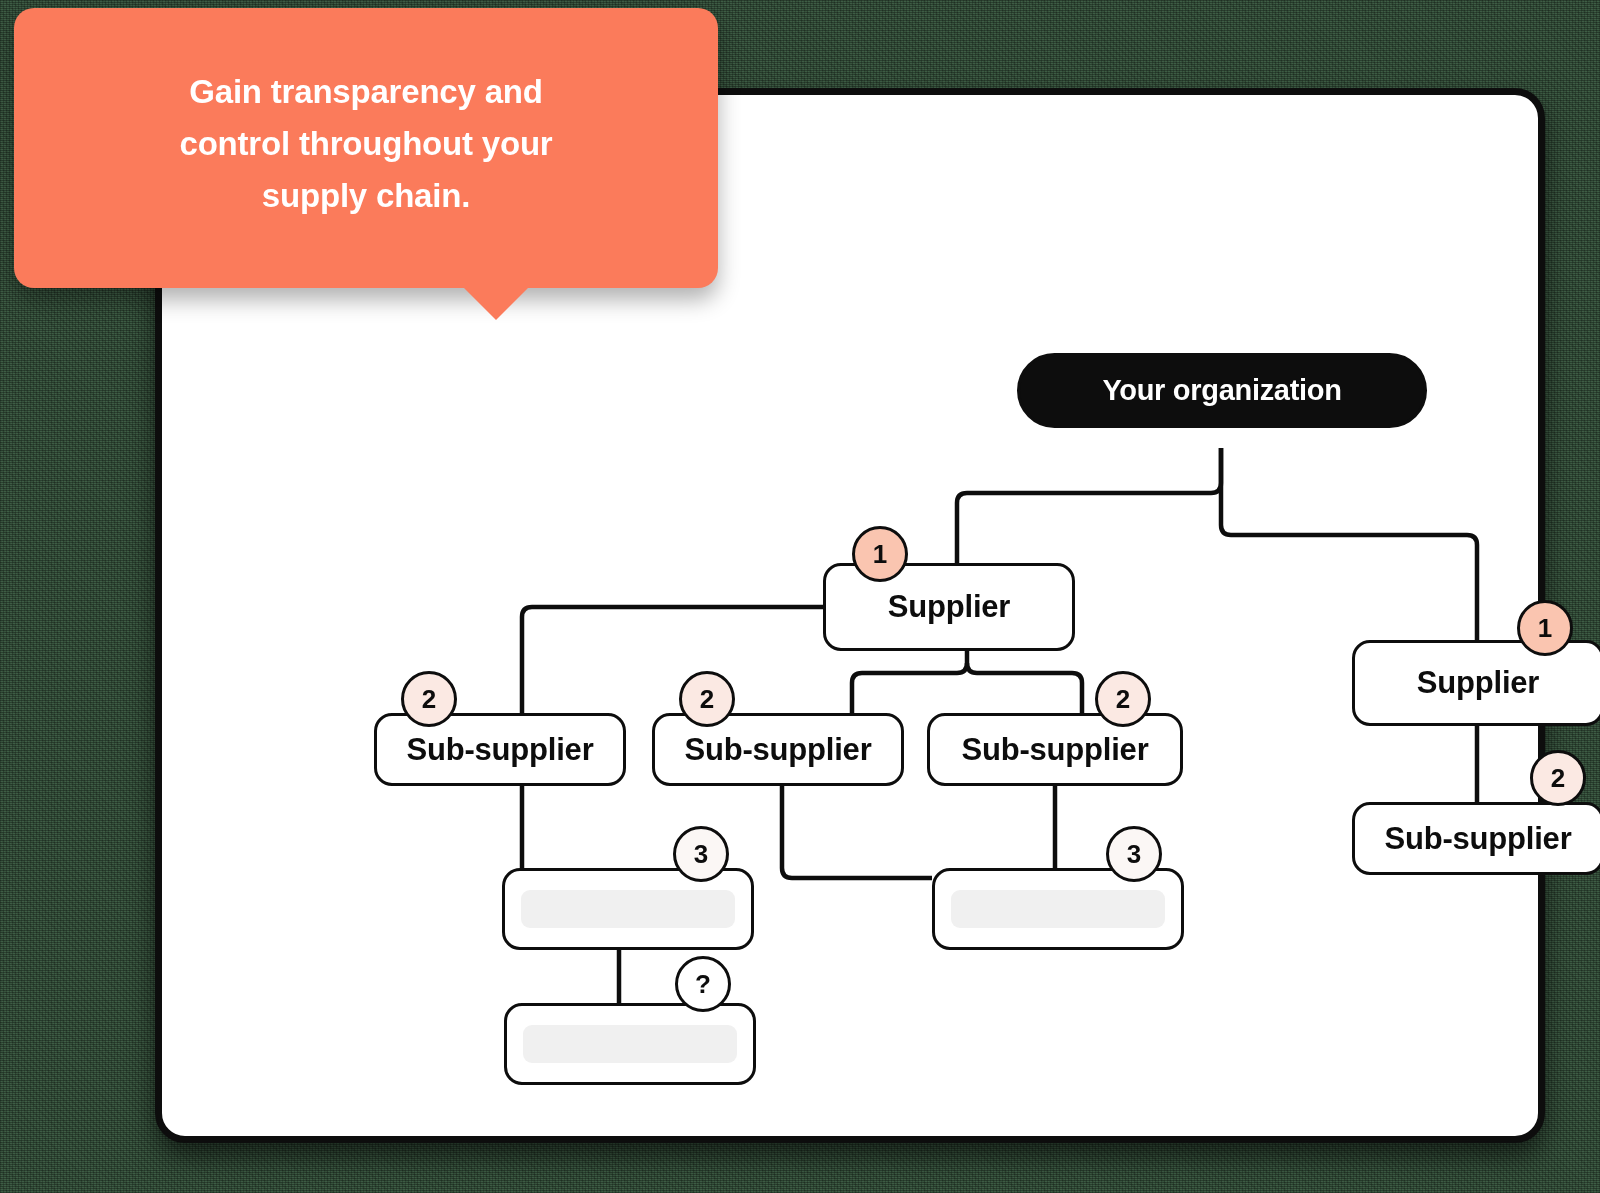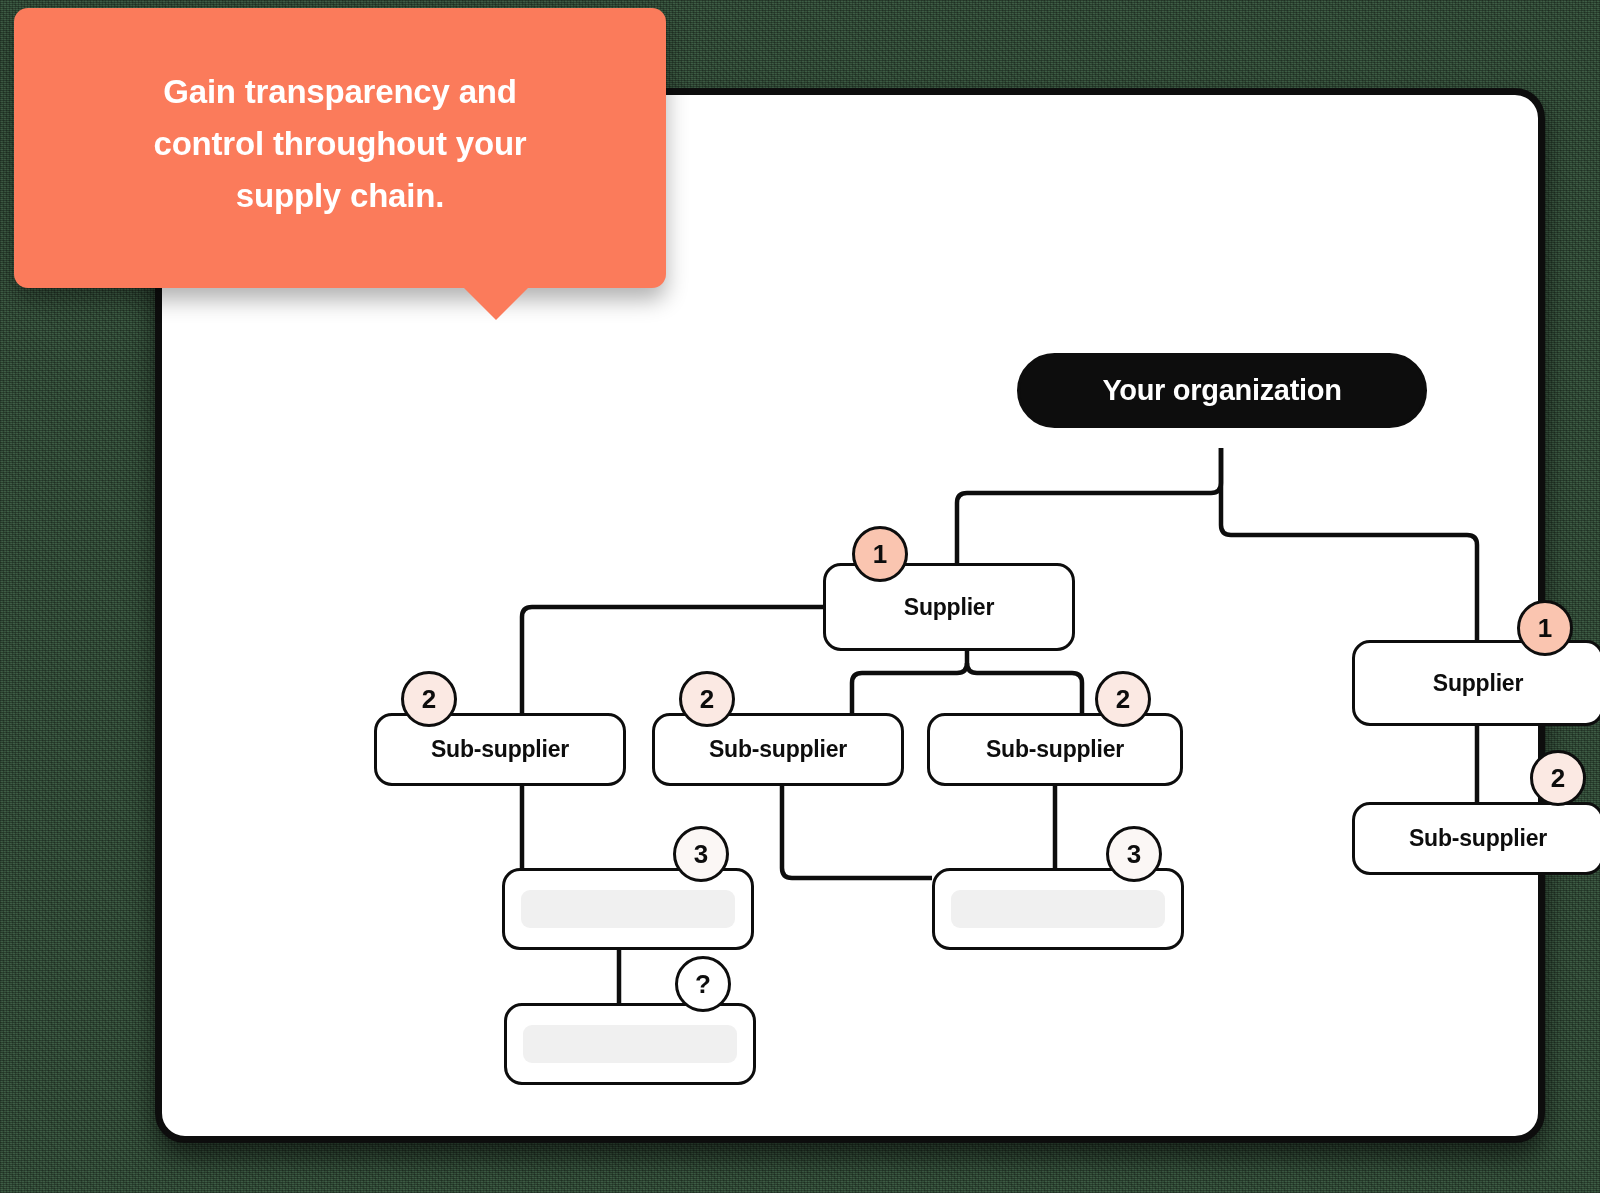--- a/index.html
+++ b/index.html
@@ -60,21 +60,21 @@
   .node {
     position: absolute;
     box-sizing: border-box;
     border: 3.5px solid #0d0d0d;
     border-radius: 18px;
     background: #ffffff;
     display: flex;
     align-items: center;
     justify-content: center;
     font-weight: bold;
-    font-size: 23px;
+    font-size: 31px;
     letter-spacing: -0.2px;
     color: #0d0d0d;
     z-index: 3;
   }
   .node.root {
     background: #0d0d0d;
     color: #ffffff;
     border-color: #0d0d0d;
     border-radius: 50px;
     font-size: 29px;
@@ -110,24 +110,24 @@
   .badge.lvl1 { background: #fac5b0; }
   .badge.lvl2 { background: #fbe9e3; }
   .badge.lvl3 { background: #fbf7f5; }
   .badge.unknown { background: #ffffff; }
 
   
   #callout {
     position: absolute;
     left: 14px;
     top: 8px;
-    width: 652px;
+    width: 704px;
     height: 280px;
     background: #fb7b5b;
-    border-radius: 14px;
+    border-radius: 20px;
     box-sizing: border-box;
     padding: 58px 64px 0 64px;
     z-index: 20;
     box-shadow: 0 12px 22px rgba(0,0,0,.30);
   }
   #callout-text {
     color: #ffffff;
     font-weight: bold;
     font-size: 33px;
     line-height: 1.58;

